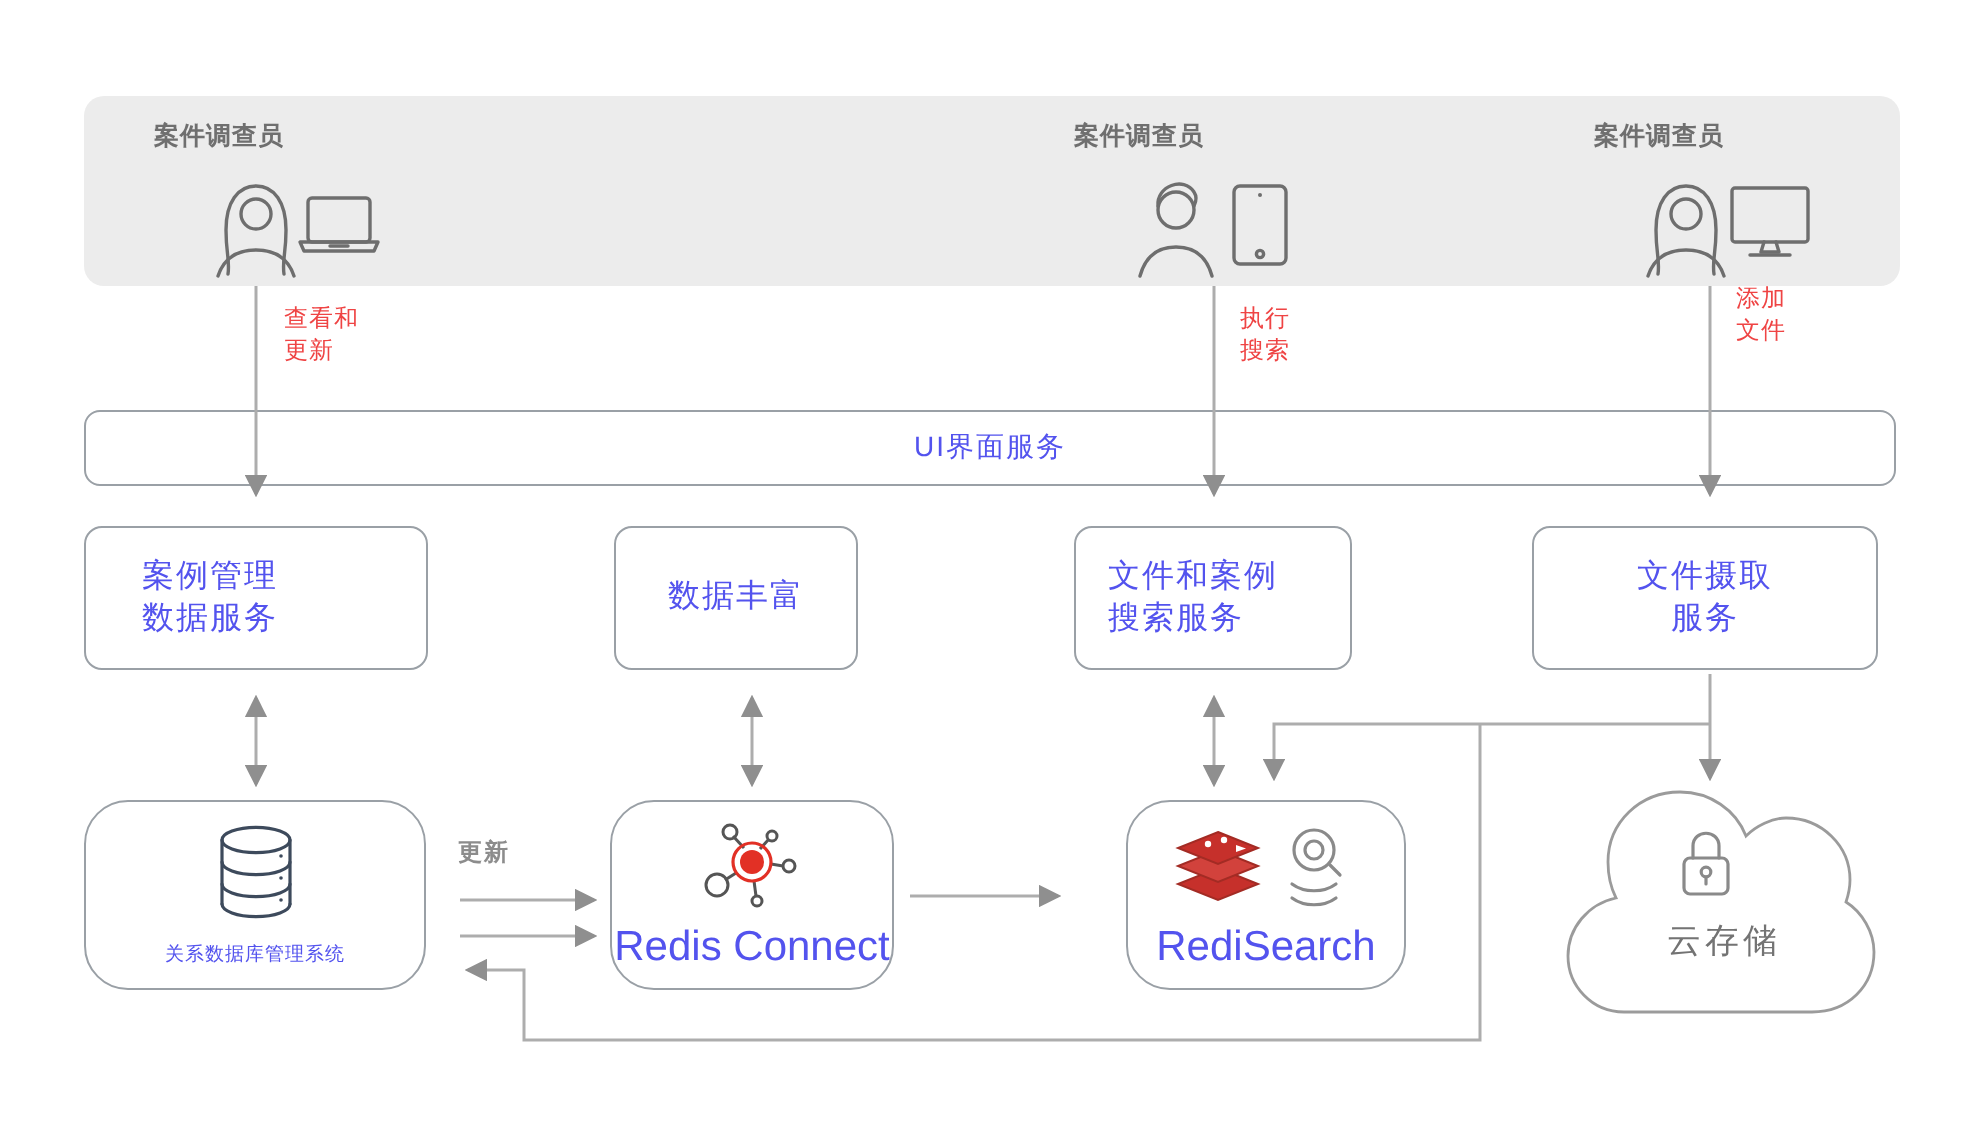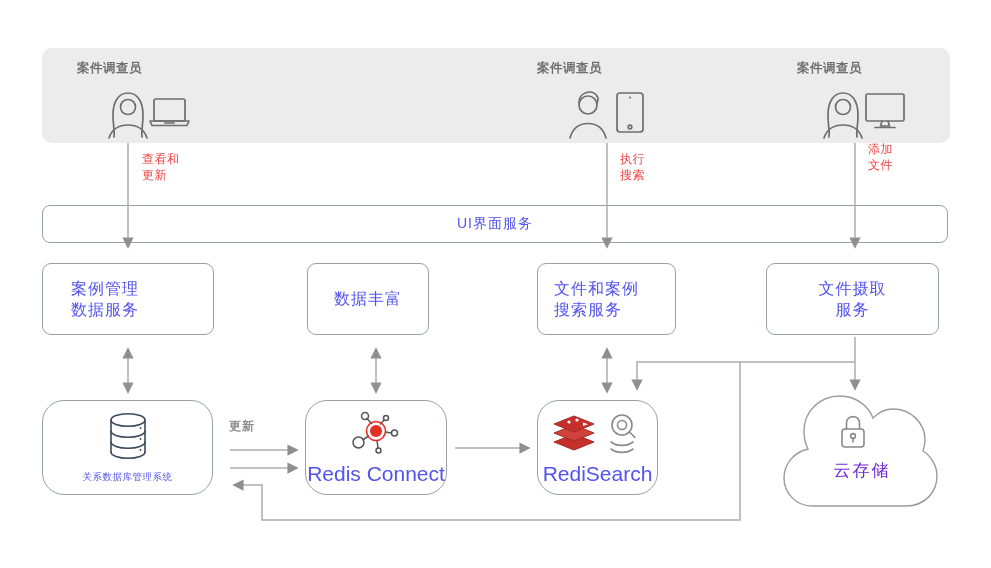--- a/index.html
+++ b/index.html
@@ -21,25 +21,25 @@
   .svc-1{left:42px;width:172px;padding-left:28px;text-align:left;}
   .svc-2{left:307px;width:122px;text-align:center;}
   .svc-3{left:537px;width:139px;padding-left:16px;text-align:left;}
   .svc-4{left:766px;width:173px;text-align:center;}
 
   .node{top:400px;height:95px;border:1.2px solid #9aa0a6;border-radius:22px;background:#fff;
         display:flex;flex-direction:column;align-items:center;justify-content:center;
         color:#5353ee;box-sizing:border-box;}
   .node-rdbms{left:42px;width:171px;}
   .node-rc{left:305px;width:142px;}
-  .node-rs{left:537px;width:121px;}
+  .node-rs{left:563px;width:140px;}
   .node-label-sm{font-size:9.5px;margin-top:9px;letter-spacing:0.5px;}
   .node-label-lg{font-size:21px;margin-top:5px;}
 
-  .cloud-label{left:802px;top:459px;width:120px;text-align:center;font-size:17px;color:#6d28d9;letter-spacing:2px;}
+  .cloud-label{left:802px;top:459px;width:120px;text-align:center;font-size:17px;color:#737373;letter-spacing:2px;}
 
   .edge-label{font-size:12px;font-weight:bold;color:#8c8c8c;letter-spacing:1px;}
 
   .connectors{left:0;top:0;pointer-events:none;z-index:6;}
   .layer{z-index:2;}
   .icon-svg{z-index:3;}
 </style>
 </head>
 <body>
 

